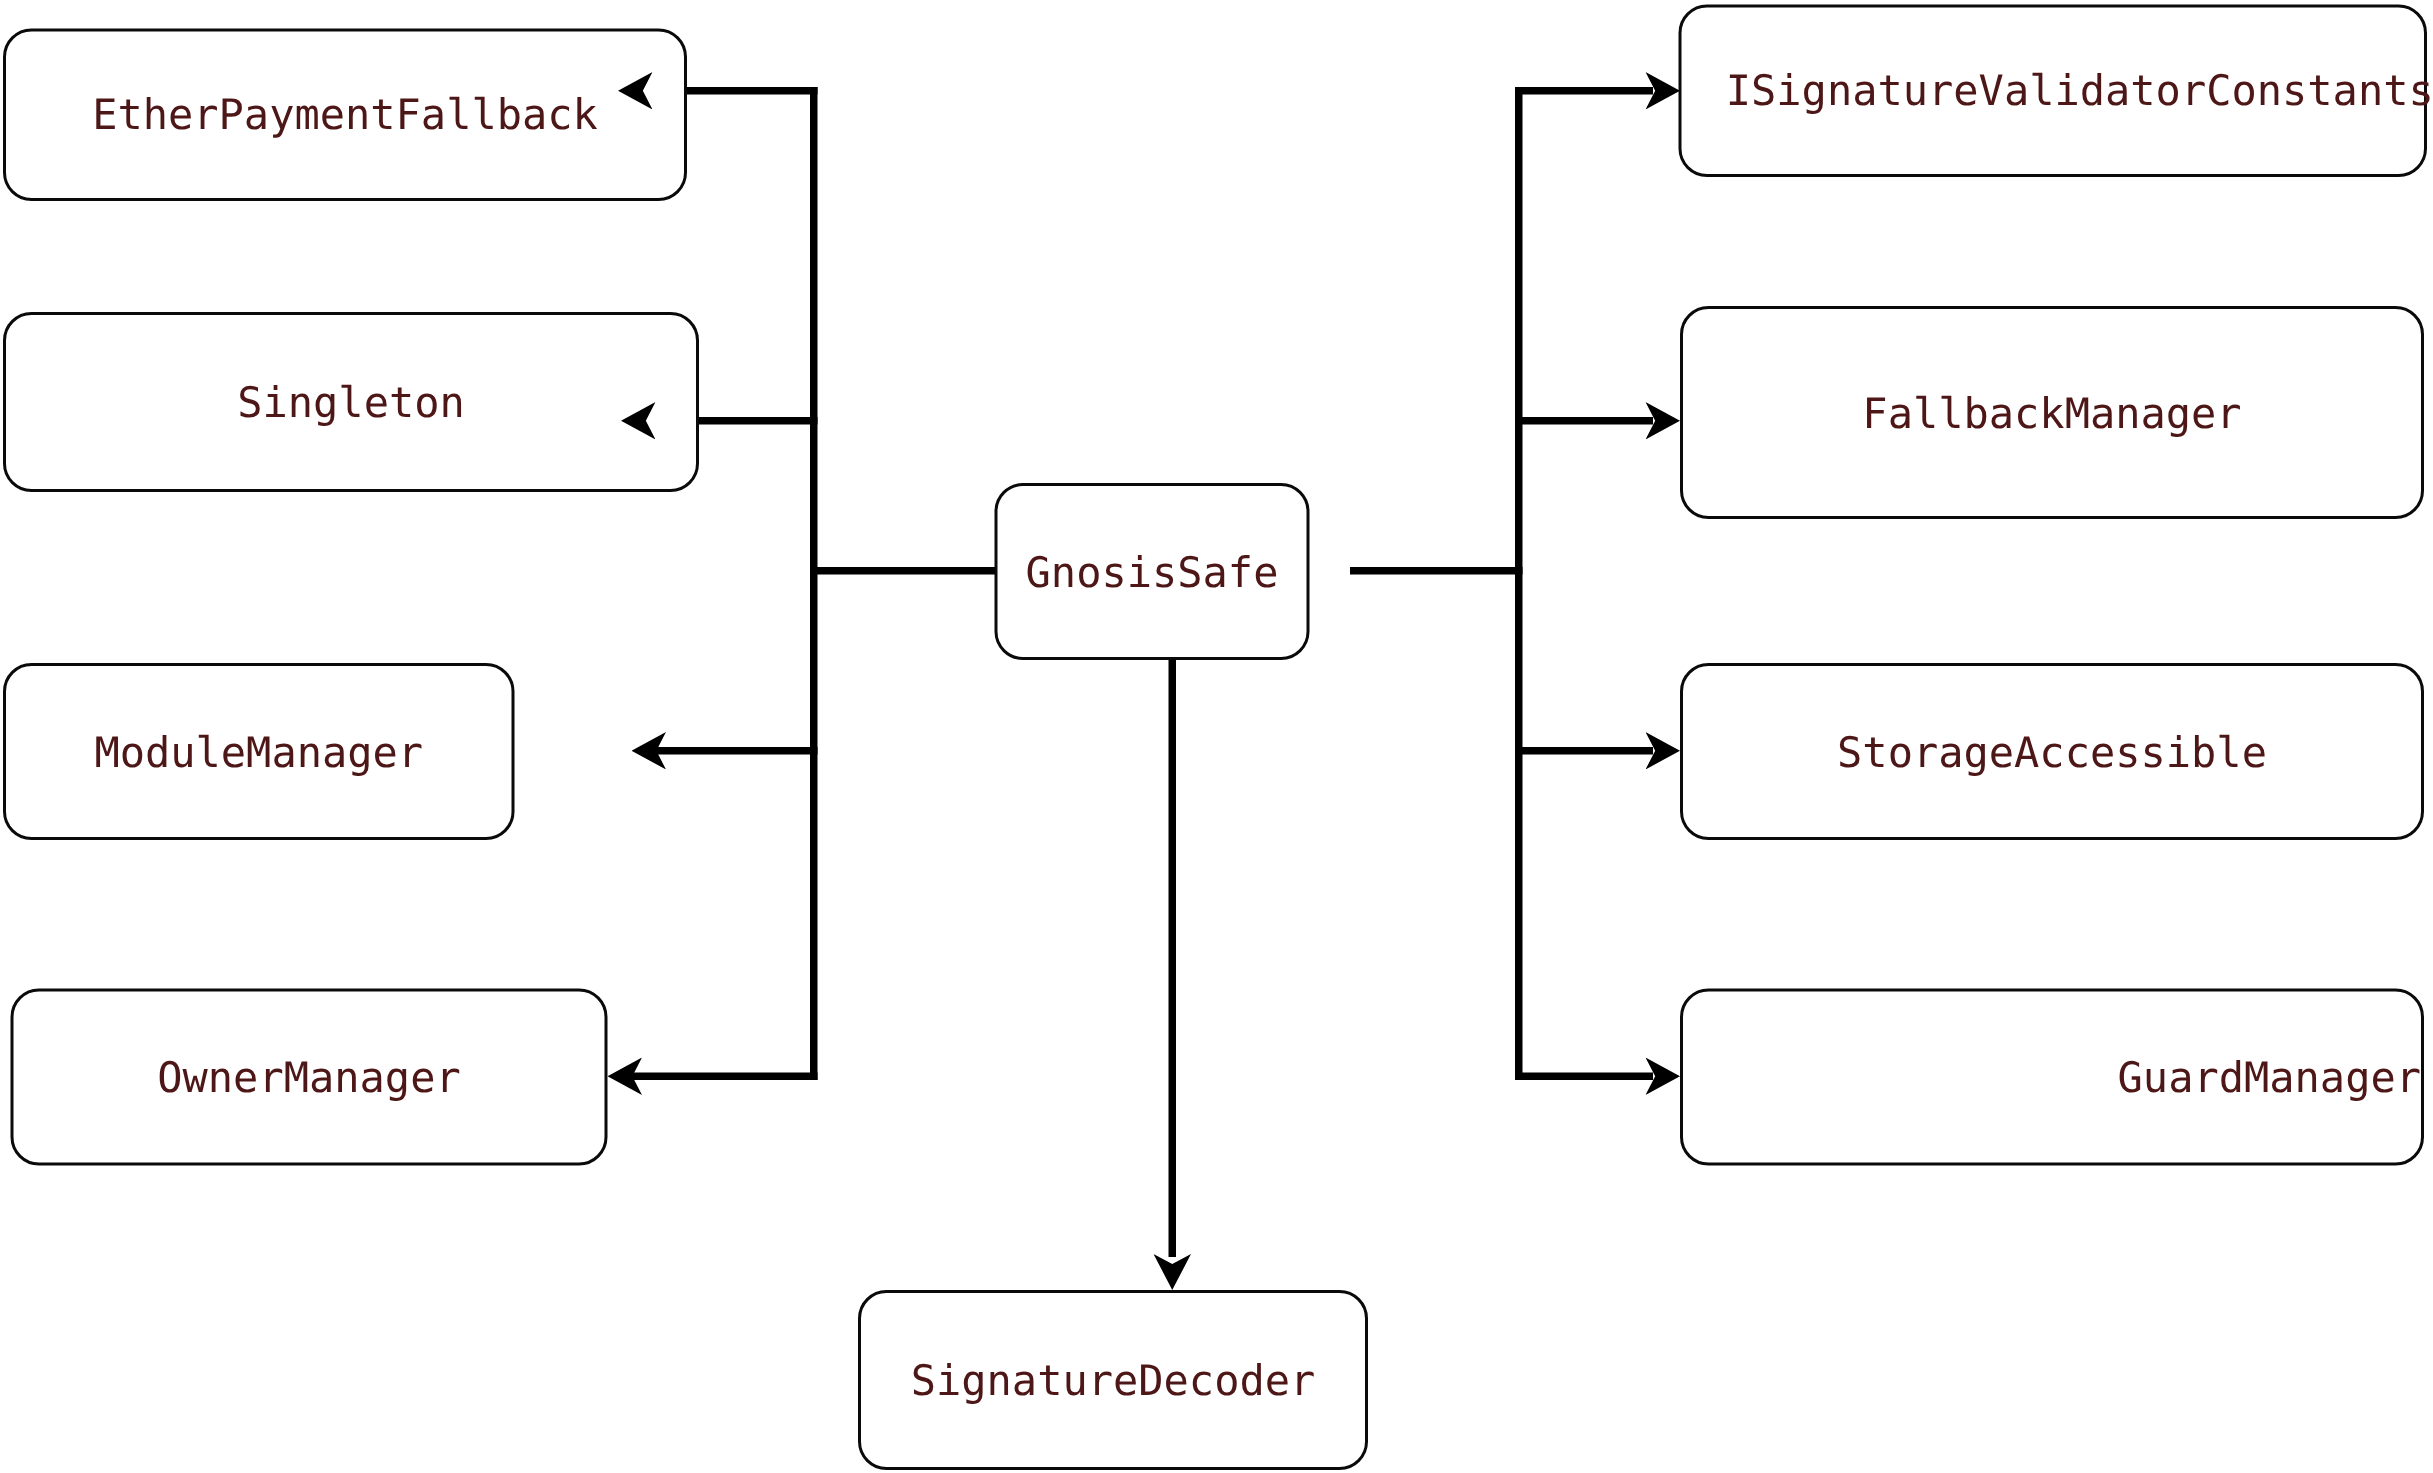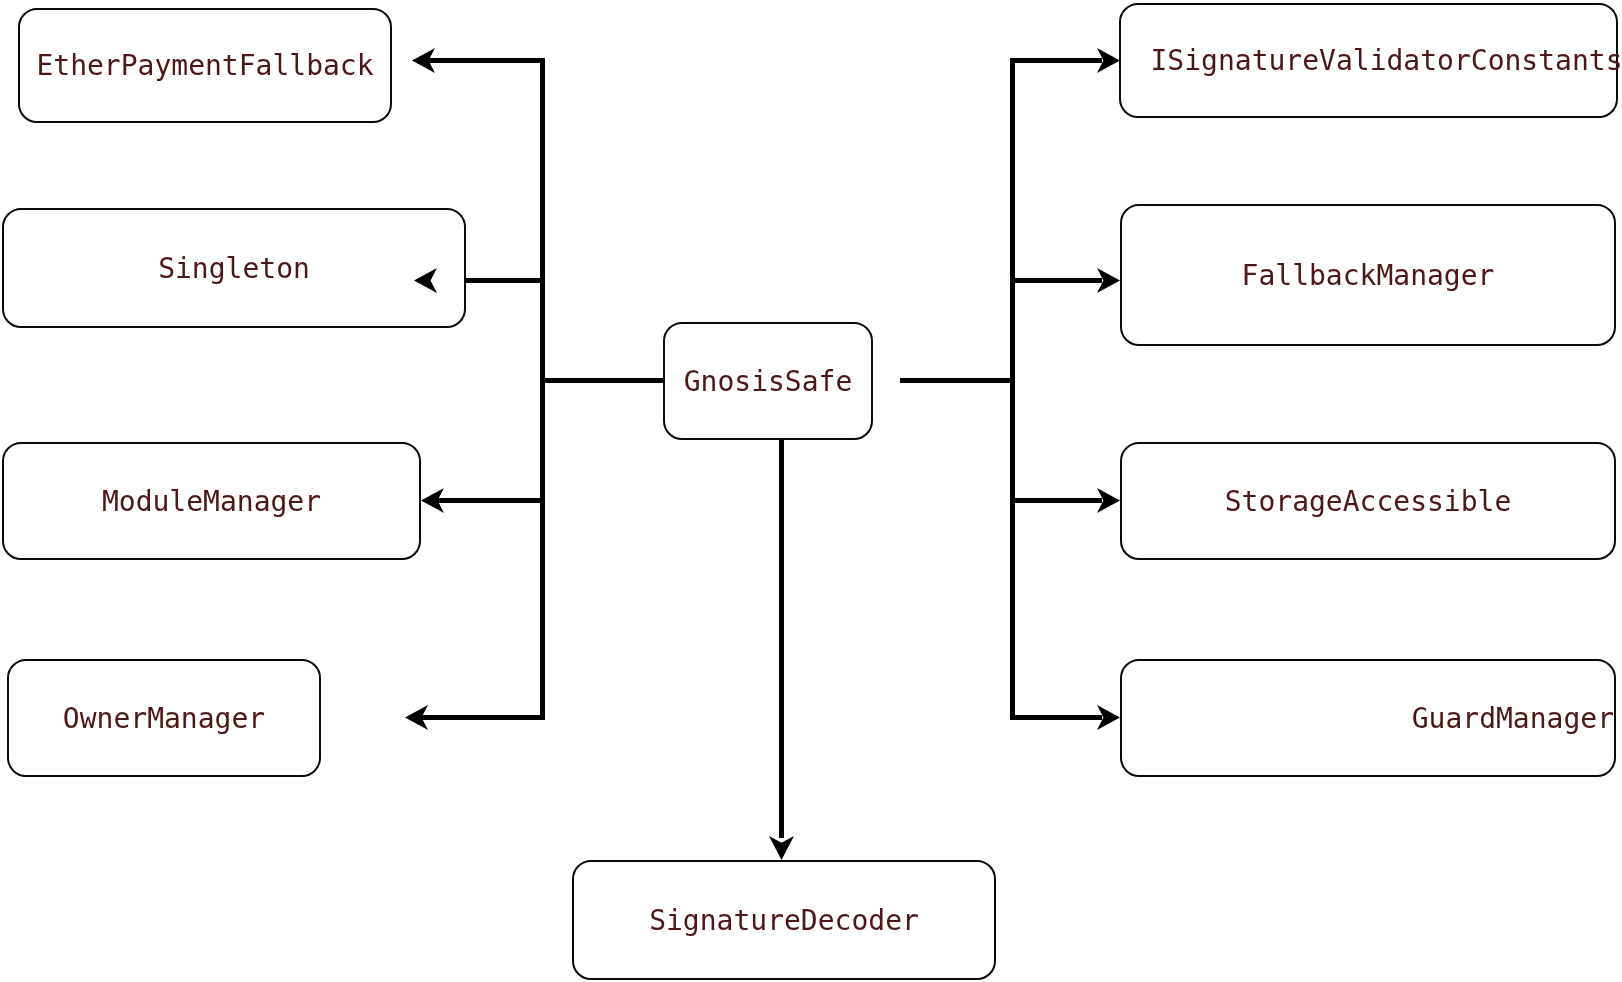--- a/index.html
+++ b/index.html
@@ -27,30 +27,30 @@
     font-size: 28px;
     white-space: nowrap;
   }
   .edge { position: absolute; background: #000000; z-index: 1; }
   .ah   { position: absolute; background: #000000; z-index: 3; }
   .ah-left  { width: 23px; height: 25px; clip-path: polygon(0% 50%, 100% 0%, 72% 50%, 100% 100%); }
   .ah-right { width: 23px; height: 25px; clip-path: polygon(100% 50%, 0% 0%, 28% 50%, 0% 100%); }
   .ah-down  { width: 25px; height: 24px; clip-path: polygon(50% 100%, 0% 0%, 50% 28%, 100% 0%); }
 
   
-  .n-epf  { left: 2px;    top: 8px;   width: 374px; height: 115px; margin-left: 16px; }
+  .n-epf  { left: 2px;    top: 19px;   width: 456px; height: 115px; }
   .n-sgl  { left: 2px;    top: 208px; width: 464px; height: 120px; }
-  .n-mm   { left: 2px;    top: 442px; width: 419px; height: 118px; }
-  .n-om   { left: 7px;    top: 659px; width: 314px; height: 118px; }
+  .n-mm   { left: 2px;    top: 442px; width: 341px; height: 118px; }
+  .n-om   { left: 7px;    top: 659px; width: 398px; height: 118px; }
   .n-gs   { left: 663px;  top: 322px; width: 210px; height: 118px; }
   .n-isvc { left: 1119px; top: 3px;   width: 499px; height: 115px; padding-left: 36px; }
   .n-fm   { left: 1120px; top: 204px; width: 496px; height: 142px; }
   .n-sa   { left: 1120px; top: 442px; width: 496px; height: 118px; }
   .n-gm   { left: 1120px; top: 659px; width: 496px; height: 118px; justify-content: flex-end; }
-  .n-sd   { left: 572px;  top: 860px; width: 424px; height: 120px; }
+  .n-sd   { left: 572px;  top: 860px; width: 340px; height: 120px; }
 
   
   .e-ltrunk { left: 540px;  top: 58px; width: 5px; height: 662px; }
   .e-rtrunk { left: 1010px; top: 58px; width: 5px; height: 662px; }
 
   
   .e-lc  { left: 540px; top: 378px; width: 125px; height: 5px; }
   .e-l1  { left: 428px; top: 58px;  width: 117px; height: 5px; }
   .e-l2  { left: 430px; top: 278px; width: 115px; height: 5px; }
   .e-l3  { left: 437px; top: 498px; width: 108px; height: 5px; }

